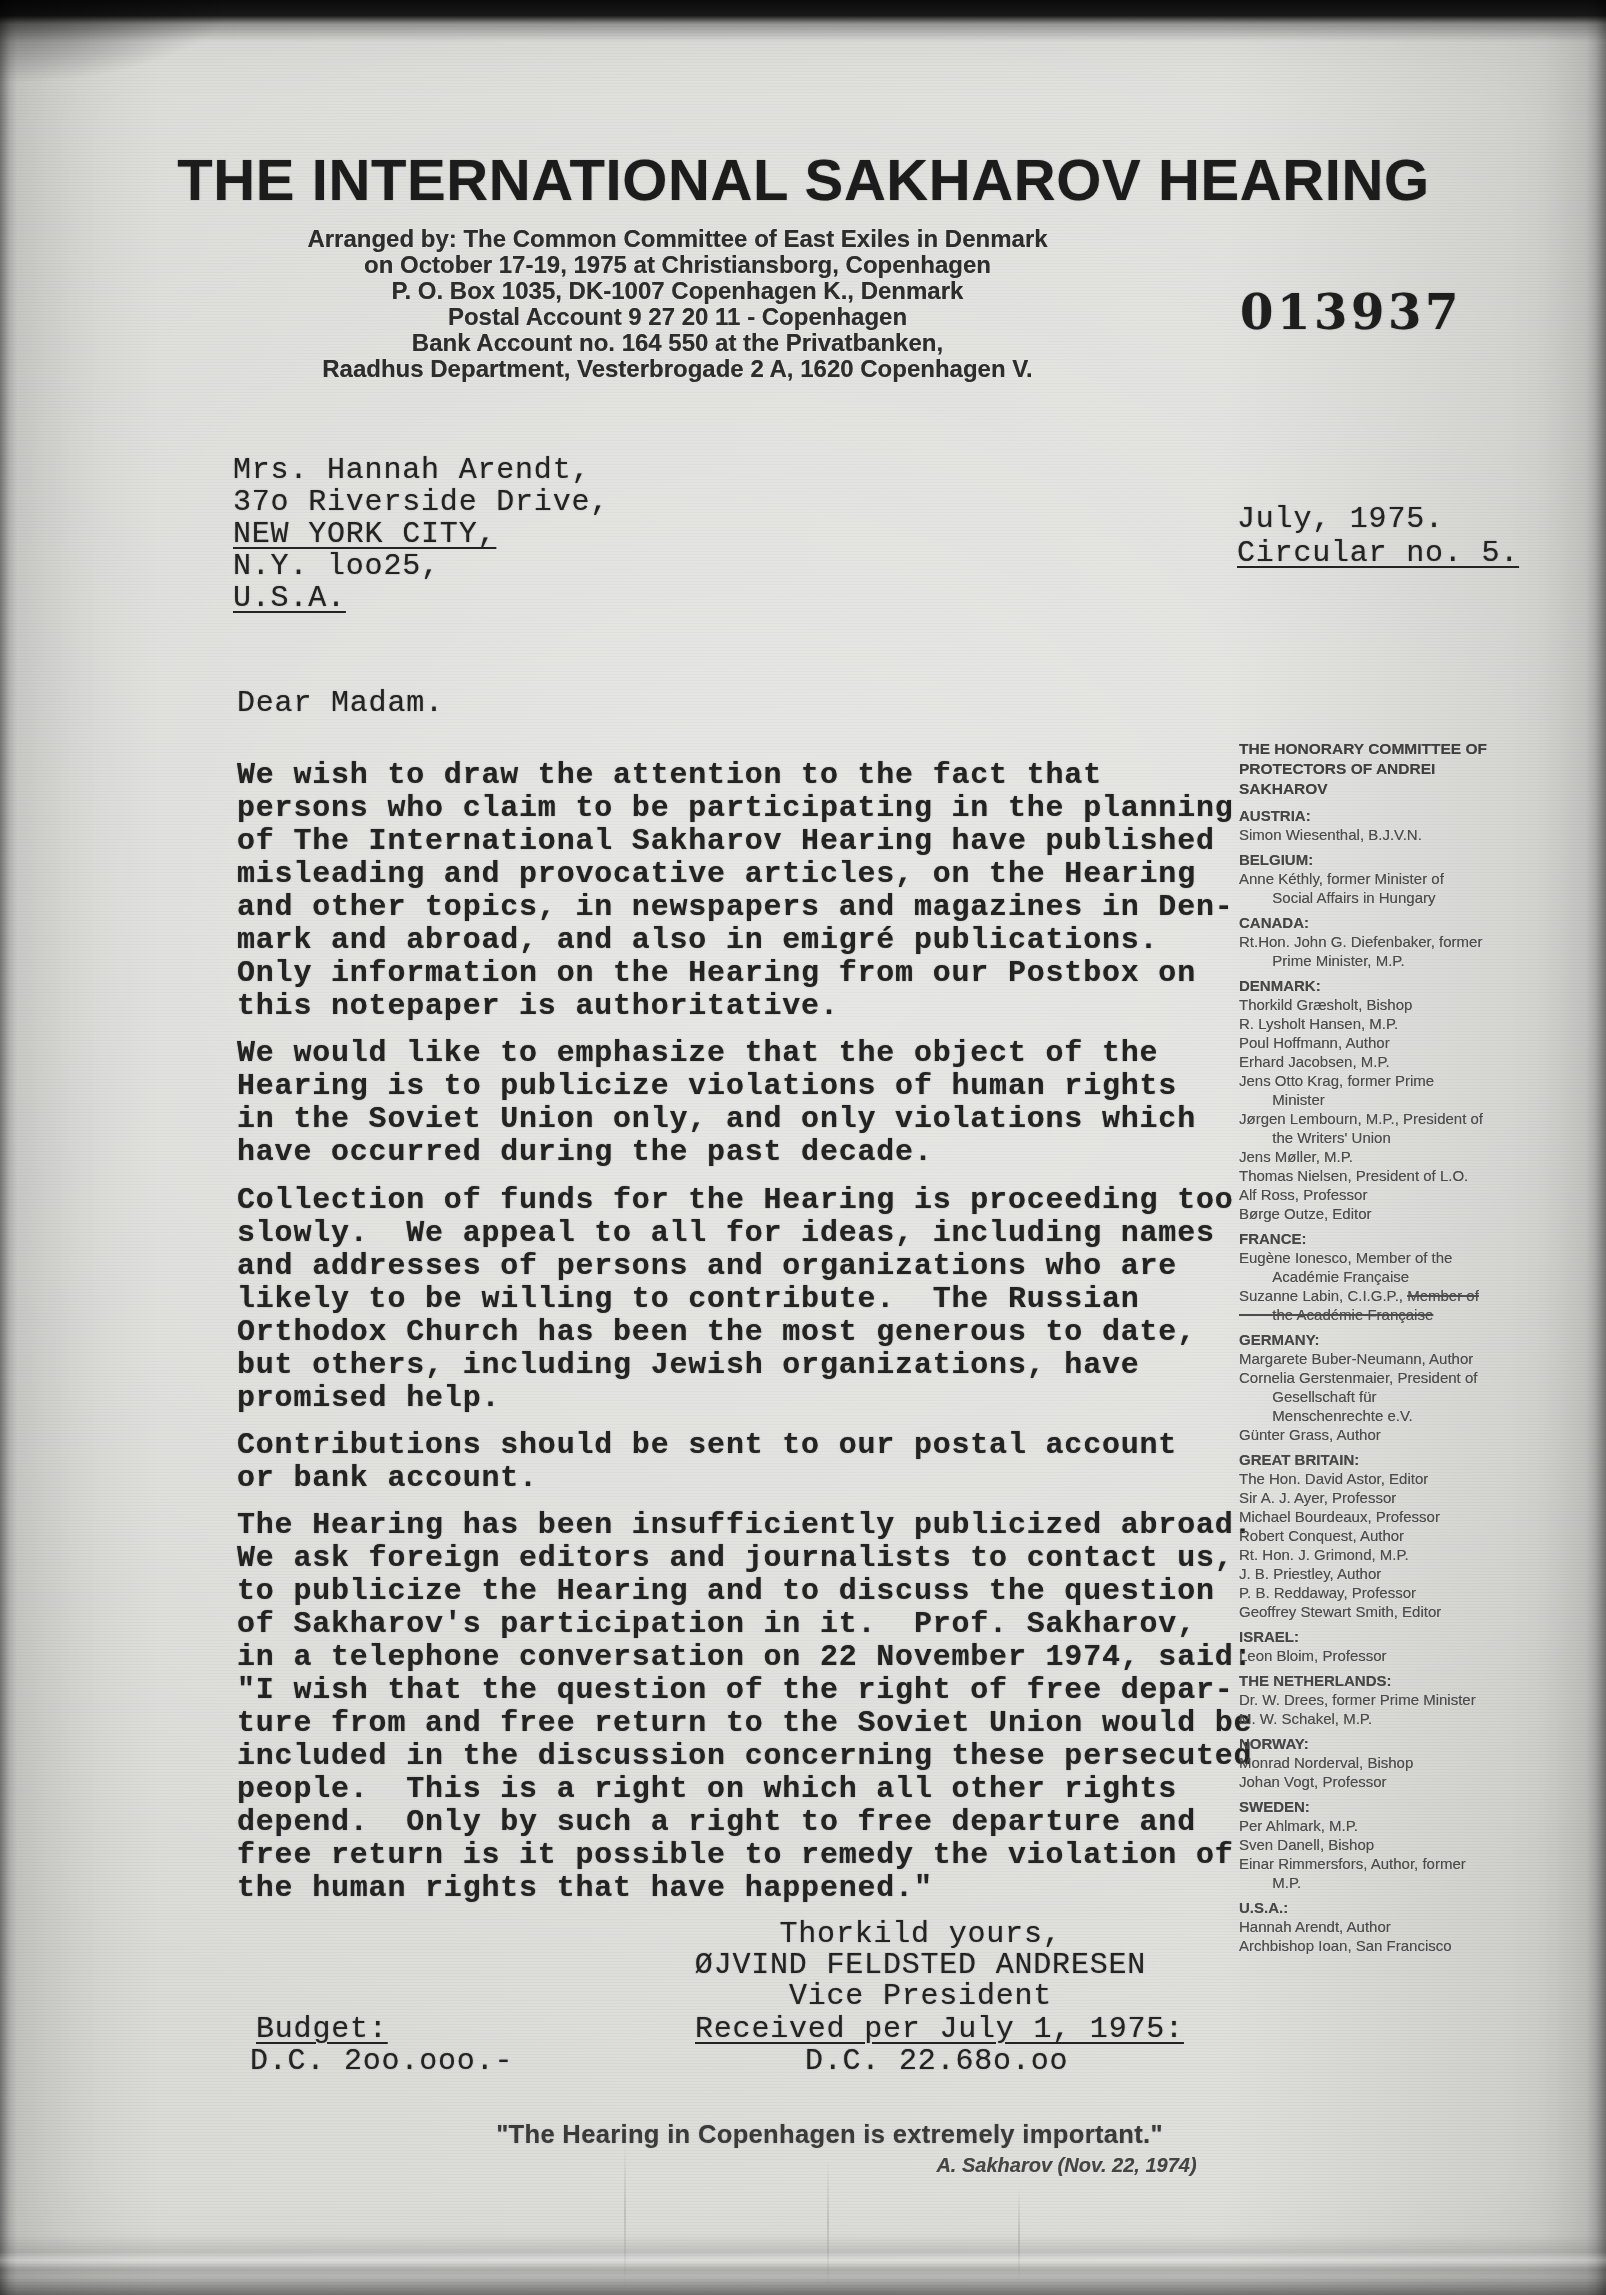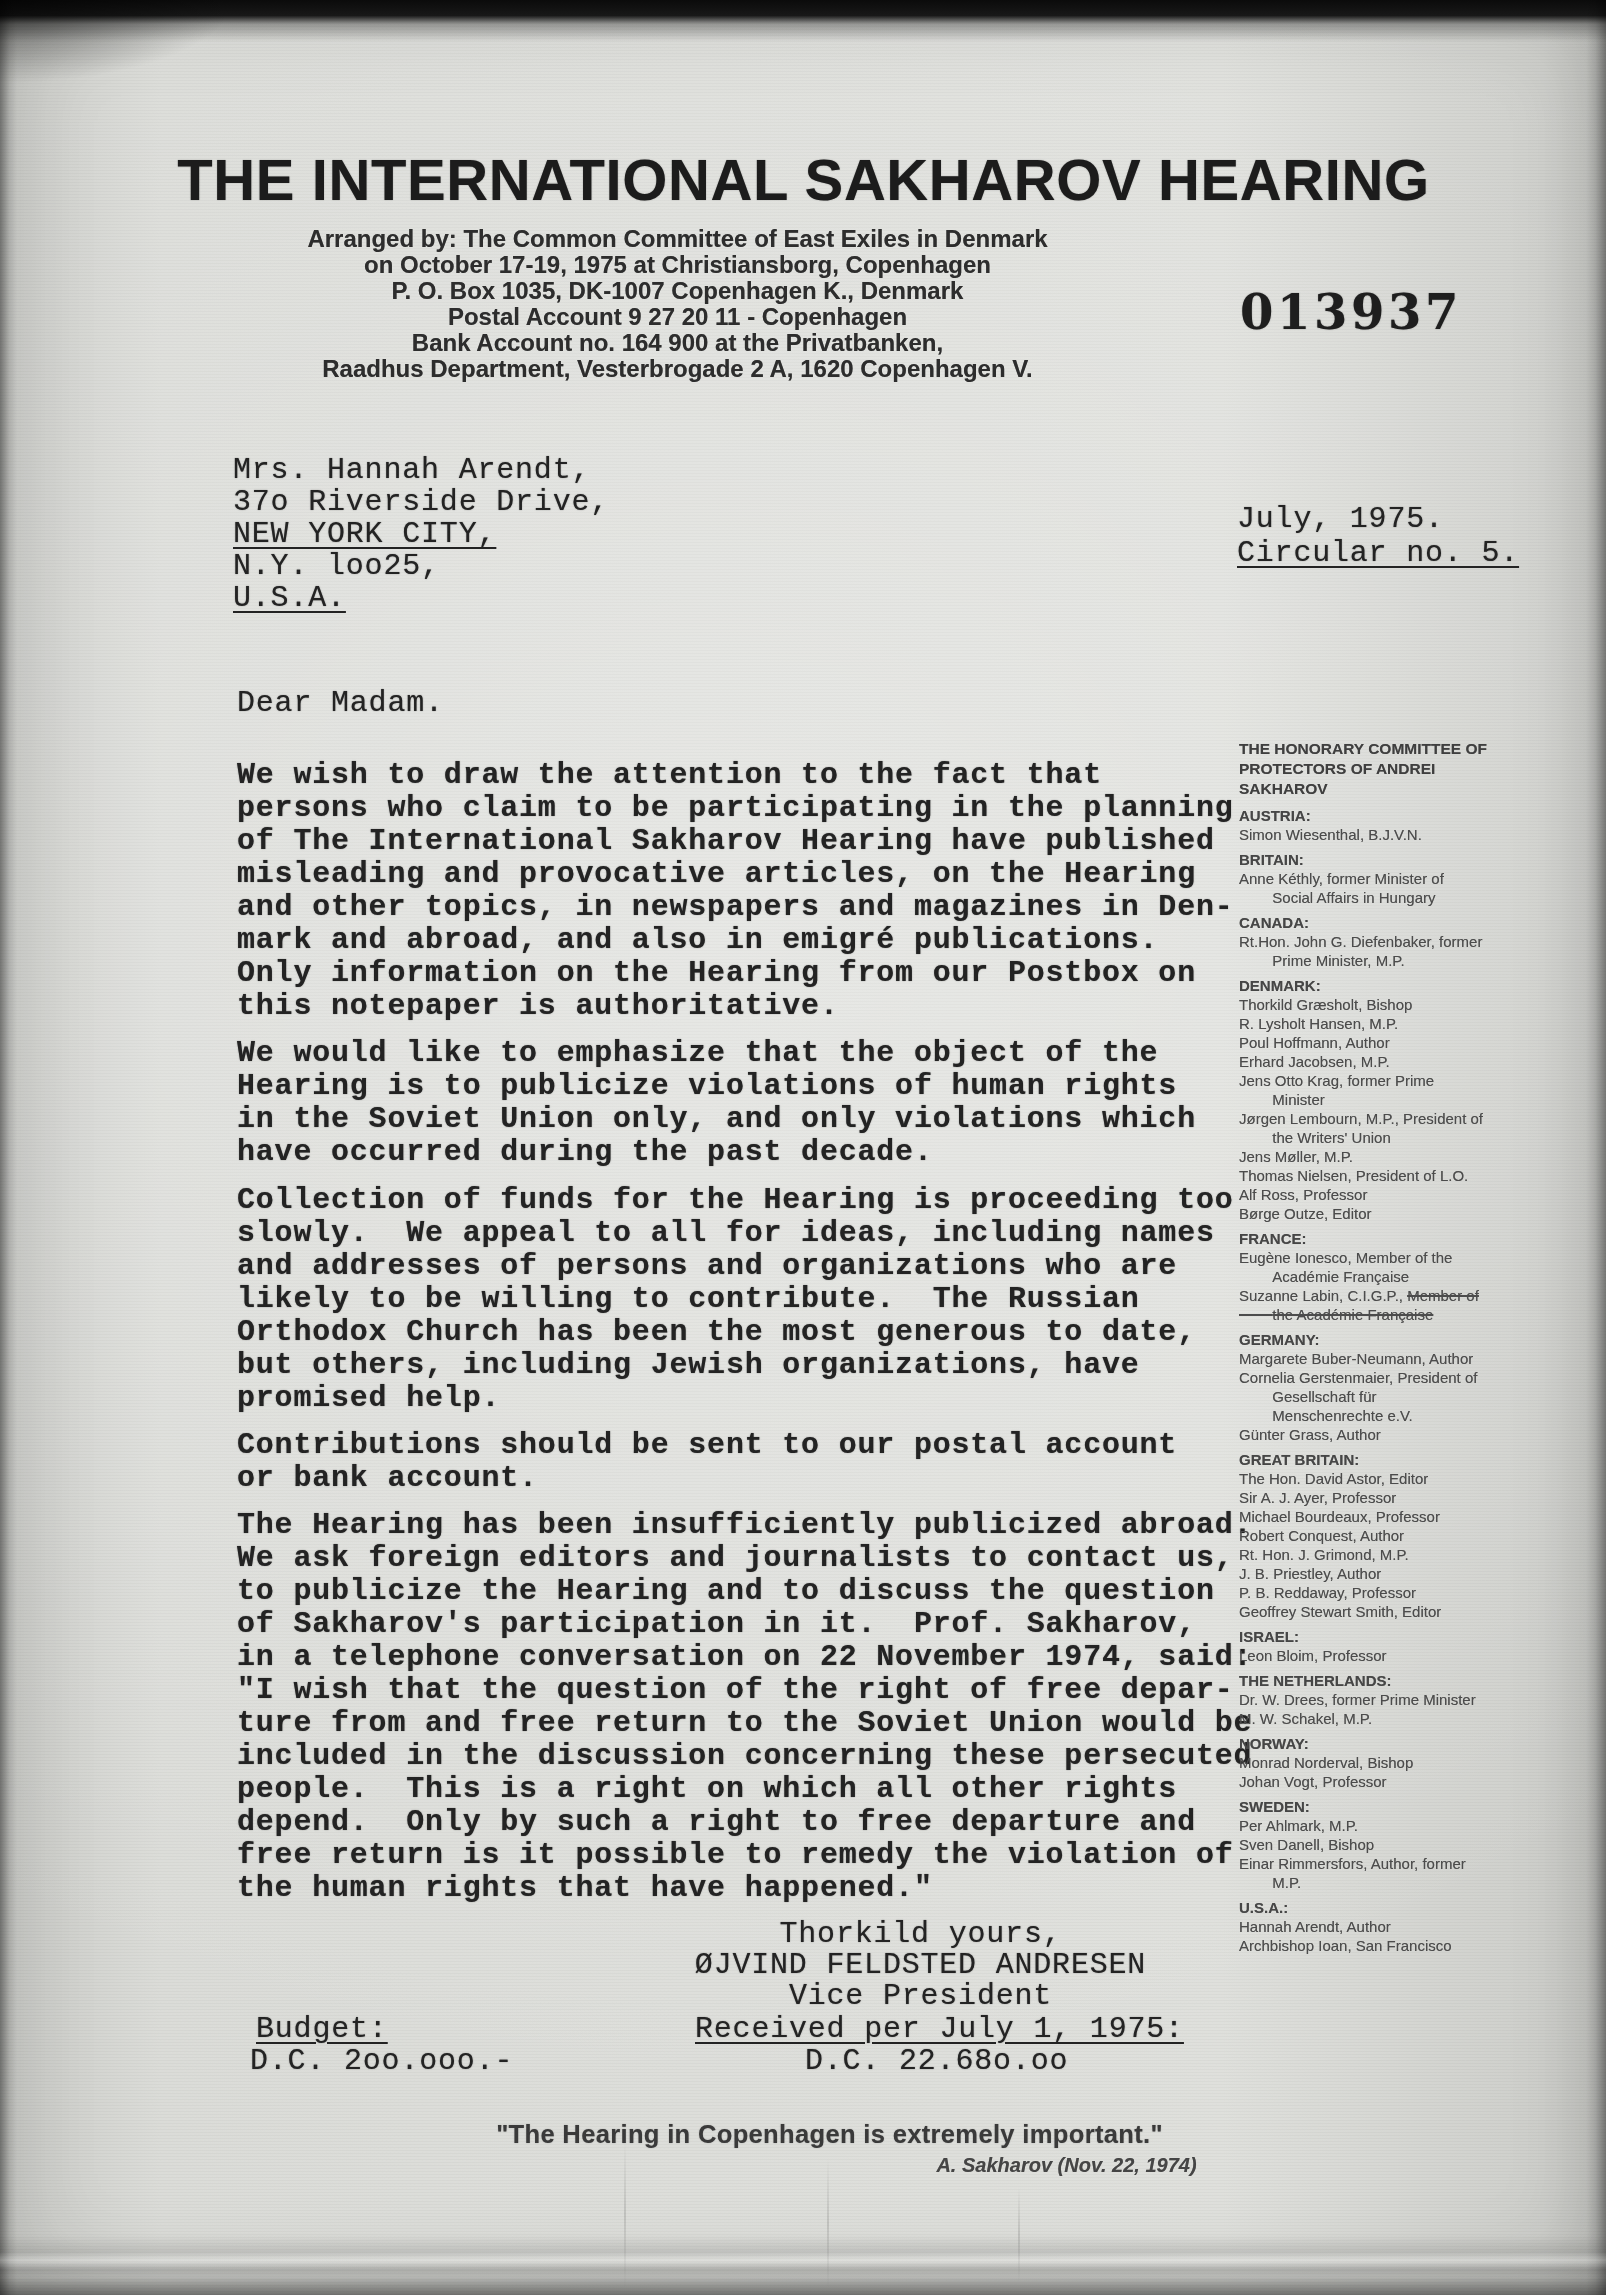--- a/index.html
+++ b/index.html
@@ -92,21 +92,21 @@
 <body>
 
 <div class="page">
 
   <div class="title">THE INTERNATIONAL SAKHAROV HEARING</div>
   <div class="lh-lines">
       <div class="lh-line">Arranged by: The Common Committee of East Exiles in Denmark</div>
       <div class="lh-line">on October 17-19, 1975 at Christiansborg, Copenhagen</div>
       <div class="lh-line">P. O. Box 1035, DK-1007 Copenhagen K., Denmark</div>
       <div class="lh-line">Postal Account 9 27 20 11 - Copenhagen</div>
-      <div class="lh-line">Bank Account no. 164 900 at the Privatbanken,</div>
+      <div class="lh-line">Bank Account no. 164 550 at the Privatbanken,</div>
       <div class="lh-line">Raadhus Department, Vesterbrogade 2 A, 1620 Copenhagen V.</div>
     </div>
   <div class="stamp">013937</div>
 
   <div class="recipient">
       <div class="tw-line">Mrs. Hannah Arendt,</div>
       <div class="tw-line">37o Riverside Drive,</div>
       <div class="tw-line u">NEW YORK CITY,</div>
       <div class="tw-line">N.Y. loo25,</div>
       <div class="tw-line u">U.S.A.</div>
@@ -174,21 +174,21 @@
   <aside class="sidebar">
     <div class="sb-title">THE HONORARY COMMITTEE OF
 PROTECTORS OF ANDREI
 SAKHAROV</div>
     <div>
         <div class="sb-section">
           <div class="sb-country">AUSTRIA:</div>
           <div class="sb-member">Simon Wiesenthal, B.J.V.N.</div>
         </div>
         <div class="sb-section">
-          <div class="sb-country">BRITAIN:</div>
+          <div class="sb-country">BELGIUM:</div>
           <div class="sb-member">Anne Kéthly, former Minister of
         Social Affairs in Hungary</div>
         </div>
         <div class="sb-section">
           <div class="sb-country">CANADA:</div>
           <div class="sb-member">Rt.Hon. John G. Diefenbaker, former
         Prime Minister, M.P.</div>
         </div>
         <div class="sb-section">
           <div class="sb-country">DENMARK:</div>

